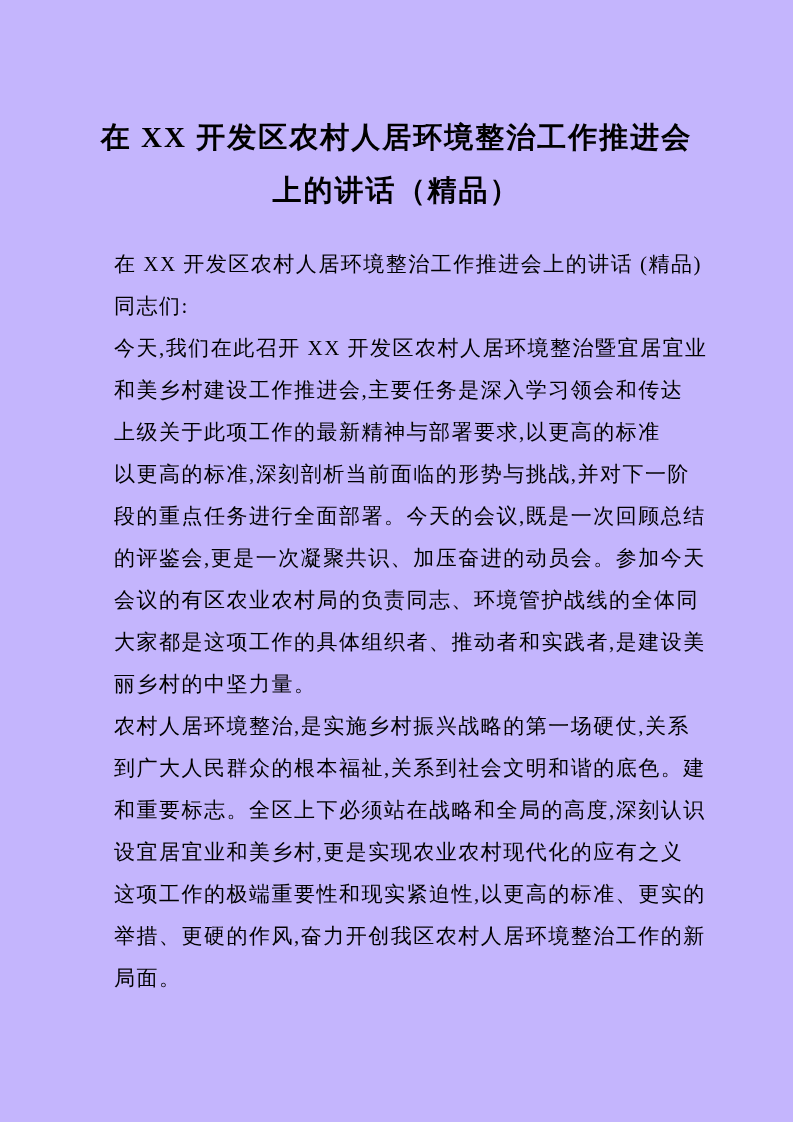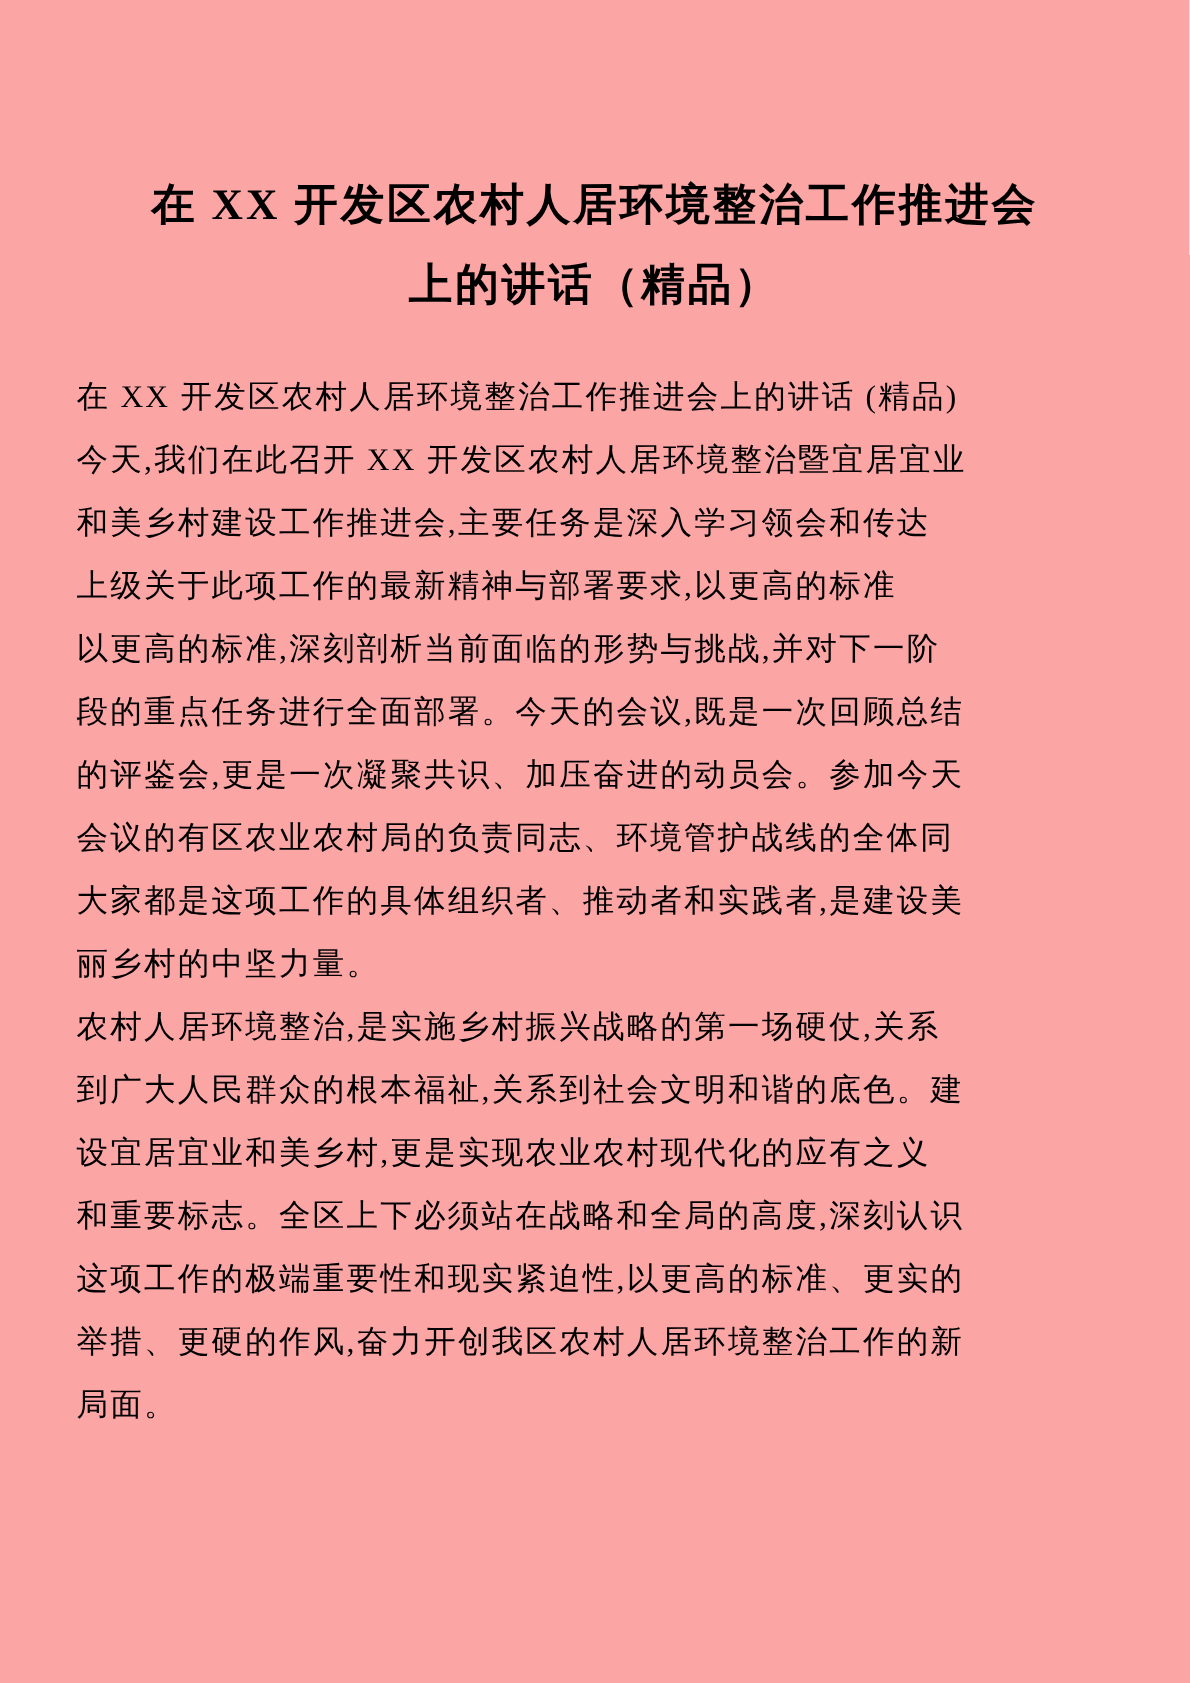--- a/index.html
+++ b/index.html
@@ -4,38 +4,38 @@
 <style>
   html, body {
     margin: 0;
     padding: 0;
     background: #ffffff;
   }
   .page {
     position: relative;
     width: 793px;
     height: 1122px;
-    background: #fca5a5;
+    background: #c4b5fd;
     overflow: hidden;
     font-family: "Liberation Serif", "DejaVu Serif", serif;
     color: #000000;
   }
   .doc-title {
     margin: 111px 0 0 0;
     padding: 0;
     font-size: 29px;
     font-weight: bold;
     line-height: 53px;
     letter-spacing: 2px;
     text-align: center;
     white-space: nowrap;
   }
   .doc-body {
     margin-top: 26px;
-    padding-left: 51px;
+    padding-left: 114px;
     padding-right: 60px;
   }
   .para {
     margin: 0;
     padding: 0;
   }
   .line {
     font-size: 21px;
     line-height: 42px;
     letter-spacing: 1.5px;
@@ -52,37 +52,40 @@
     <div class="title-line">在 XX 开发区农村人居环境整治工作推进会</div>
     <div class="title-line">上的讲话（精品）</div>
   </h1>
 
   <div class="doc-body">
 
     <div class="para">
       <div class="line">在 XX 开发区农村人居环境整治工作推进会上的讲话 (精品)</div>
     </div>
 
+    <div class="para">
+      <div class="line">同志们:</div>
+    </div>
 
     <div class="para">
       <div class="line">今天,我们在此召开 XX 开发区农村人居环境整治暨宜居宜业</div>
       <div class="line">和美乡村建设工作推进会,主要任务是深入学习领会和传达</div>
       <div class="line">上级关于此项工作的最新精神与部署要求,以更高的标准</div>
       <div class="line">以更高的标准,深刻剖析当前面临的形势与挑战,并对下一阶</div>
       <div class="line">段的重点任务进行全面部署。今天的会议,既是一次回顾总结</div>
       <div class="line">的评鉴会,更是一次凝聚共识、加压奋进的动员会。参加今天</div>
       <div class="line">会议的有区农业农村局的负责同志、环境管护战线的全体同</div>
       <div class="line">大家都是这项工作的具体组织者、推动者和实践者,是建设美</div>
       <div class="line">丽乡村的中坚力量。</div>
     </div>
 
     <div class="para">
       <div class="line">农村人居环境整治,是实施乡村振兴战略的第一场硬仗,关系</div>
       <div class="line">到广大人民群众的根本福祉,关系到社会文明和谐的底色。建</div>
+      <div class="line">和重要标志。全区上下必须站在战略和全局的高度,深刻认识</div>
       <div class="line">设宜居宜业和美乡村,更是实现农业农村现代化的应有之义</div>
-      <div class="line">和重要标志。全区上下必须站在战略和全局的高度,深刻认识</div>
       <div class="line">这项工作的极端重要性和现实紧迫性,以更高的标准、更实的</div>
       <div class="line">举措、更硬的作风,奋力开创我区农村人居环境整治工作的新</div>
       <div class="line">局面。</div>
     </div>
 
   </div>
 </div>
 
 </body></html>

